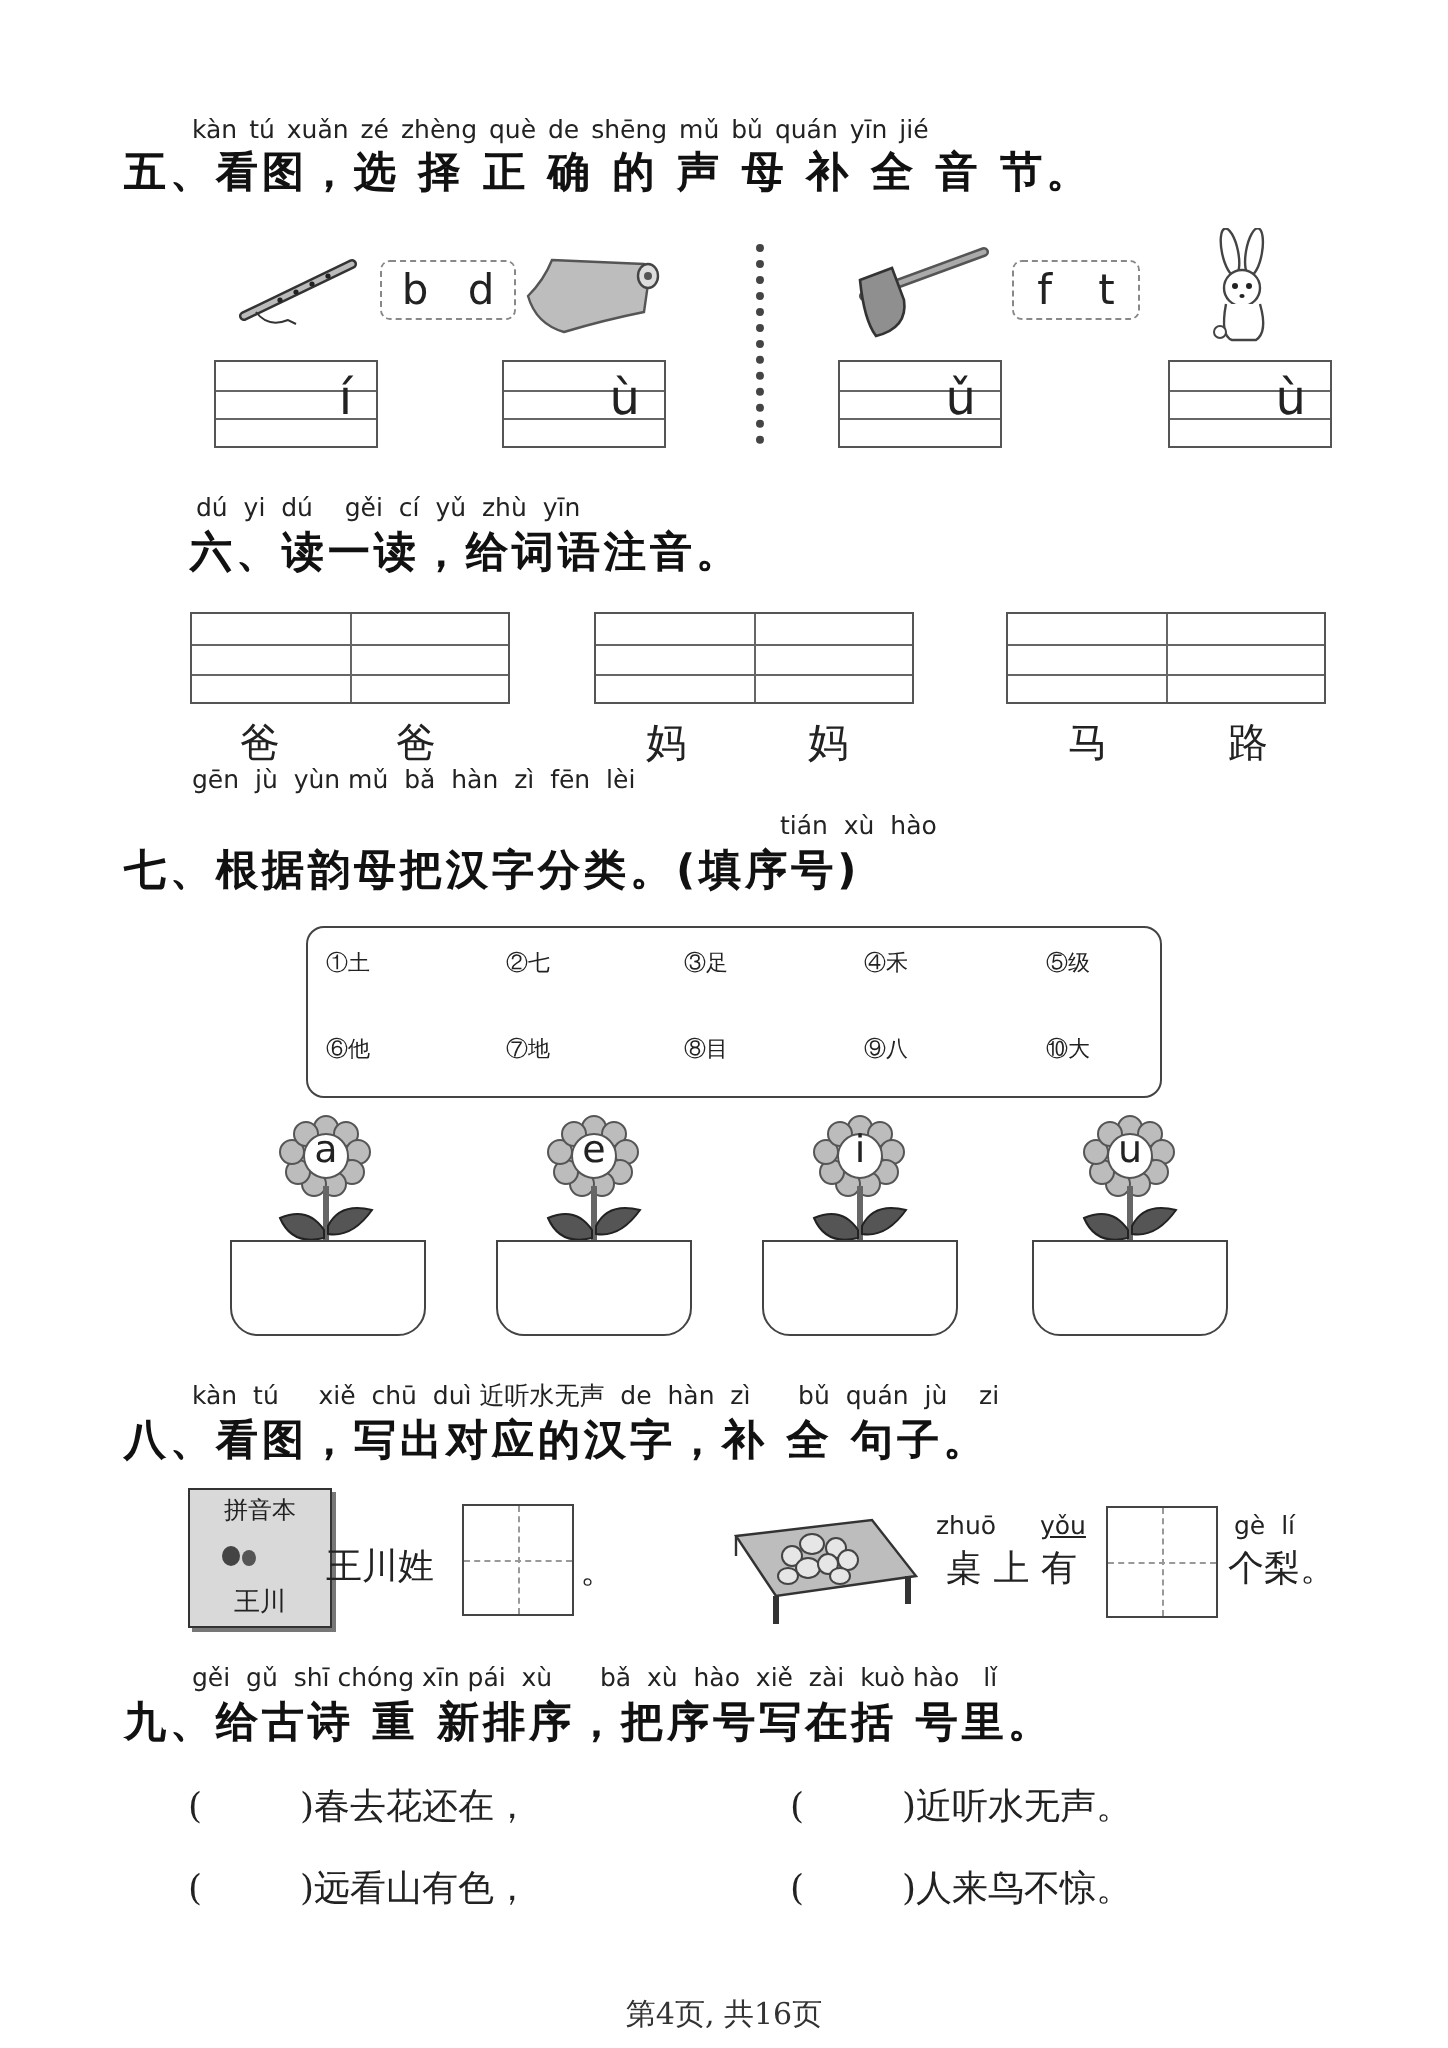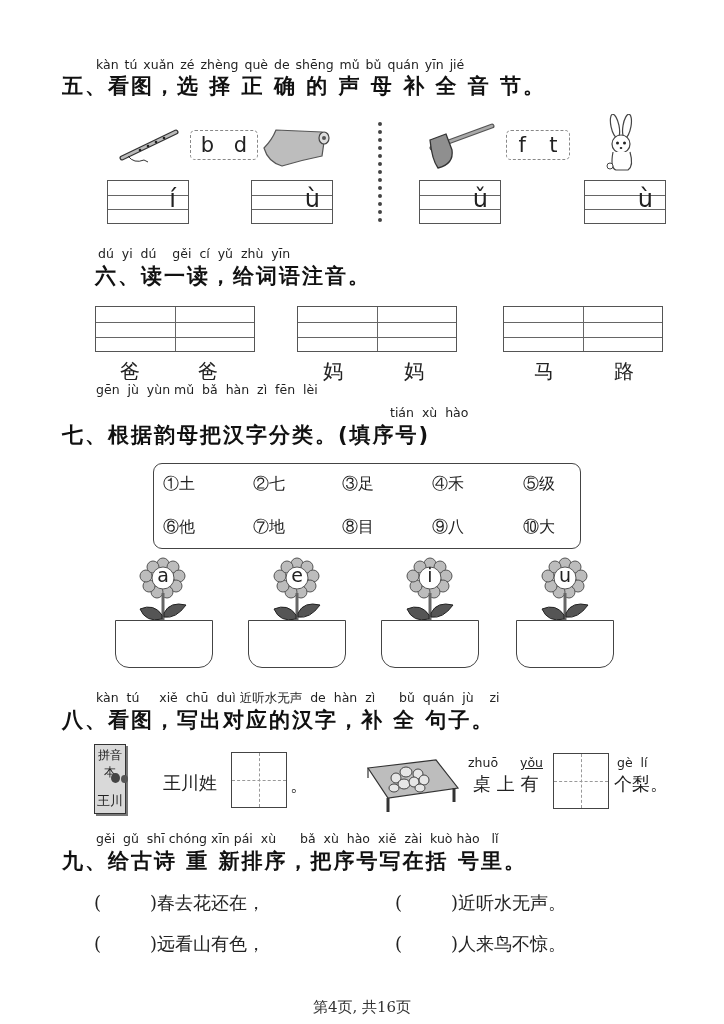--- a/index.html
+++ b/index.html
@@ -24,21 +24,21 @@
   
   .wordgrid { position: absolute; width: 160px; height: 46px; border: 1.3px solid #555; }
   .wordgrid .h { position: absolute; left: 0; right: 0; border-top: 1.2px solid #666; }
   .wordgrid .h1 { top: 15px; }
   .wordgrid .h2 { top: 30px; }
   .wordgrid .v { position: absolute; top: 0; bottom: 0; left: 50%; border-left: 1.2px solid #666; }
   .hanzi { position: absolute; font-family: "DejaVu Serif", serif; font-size: 20px; color: #222; }
 
   
   .optbox { position: absolute; left: 153px; top: 463px; width: 428px; height: 86px; border: 1.5px solid #444; border-radius: 9px; }
-  .opt { position: absolute; font-family: "DejaVu Serif", serif; font-size: 16px; color: #222; white-space: nowrap; }
+  .opt { position: absolute; font-family: "DejaVu Serif", serif; font-size: 11px; color: #222; white-space: nowrap; }
 
   
   .pot { position: absolute; width: 98px; height: 48px; border: 1.5px solid #444; border-top: 1.5px solid #444; border-radius: 0 0 14px 14px; background: #fff; }
 
   
   .tzg { position: absolute; width: 56px; height: 56px; border: 1.4px solid #444; background: #fff; }
   .tzg .dh { position: absolute; left: 0; right: 0; top: 50%; border-top: 1.2px dashed #999; }
   .tzg .dv { position: absolute; top: 0; bottom: 0; left: 50%; border-left: 1.2px dashed #999; }
 
   .sent { position: absolute; font-family: "DejaVu Serif", serif; font-size: 18px; color: #222; white-space: nowrap; }
@@ -240,21 +240,21 @@
   <line x1="27" y1="36" x2="27" y2="66" stroke="#666" stroke-width="3"></line>
   <path d="M26 62 Q 10 66 4 52 Q 18 46 26 58 Z" fill="#555" stroke="#222" stroke-width="1"></path>
   <path d="M28 60 Q 40 62 50 48 Q 34 44 28 56 Z" fill="#555" stroke="#222" stroke-width="1"></path>
 </svg>
 <div class="abs" style="left:557px; top:564px; width:16px; text-align:center; font-size:19px; color:#222;">u</div>
 <div class="pot" style="left:516px; top:620px;"></div>
 
 <div class="pinyin" style="left:96px; top:690px; white-space:pre;">kàn  tú     xiě  chū  duì 近听水无声  de  hàn  zì      bǔ  quán  jù    zi</div>
 <div class="heading" style="left:62px; top:706px;">八、看图，写出对应的汉字，补 全 句子。</div>
 
-<div class="abs" style="left:94px; top:744px; width:32px; height:70px; border:1.5px solid #333; background:#d9d9d9; box-shadow:2px 2px 0 #777;">
+<div class="abs" style="left:94px; top:744px; width:72px; height:70px; border:1.5px solid #333; background:#d9d9d9; box-shadow:2px 2px 0 #777;">
   <div style="position:absolute; top:2px; left:0; right:0; text-align:center; font-family:'DejaVu Serif',serif; font-size:12px; color:#222;">拼音本</div>
   <div style="position:absolute; top:23px; left:16px; width:20px; height:10px;">
     <span style="display:inline-block; width:9px; height:10px; border-radius:50%; background:#444;"></span><span style="display:inline-block; width:7px; height:8px; border-radius:50%; background:#555; margin-left:1px;"></span>
   </div>
   <div style="position:absolute; bottom:3px; left:0; right:0; text-align:center; font-family:'DejaVu Serif',serif; font-size:13px; color:#222;">王川</div>
 </div>
 
 <div class="sent" style="left:163px; top:771px;">王川姓</div>
 <div class="tzg" style="left:231px; top:752px;">
   <div class="dh"></div>

